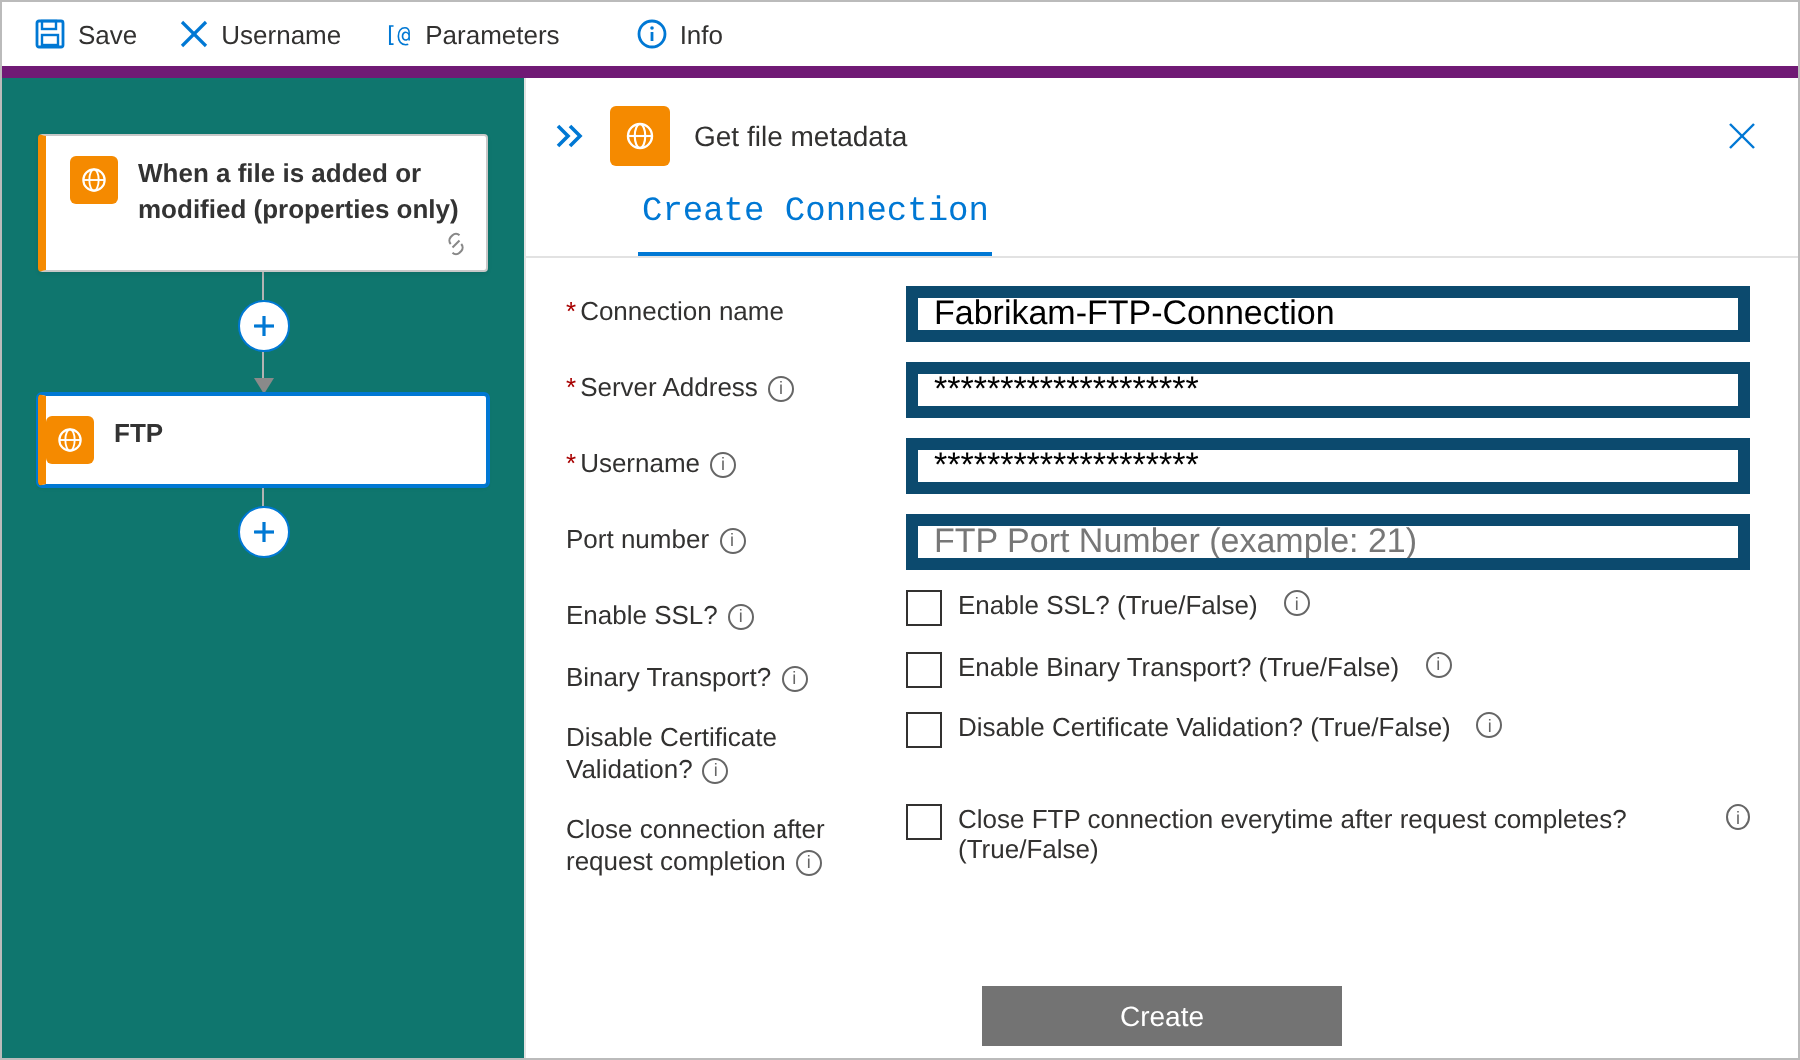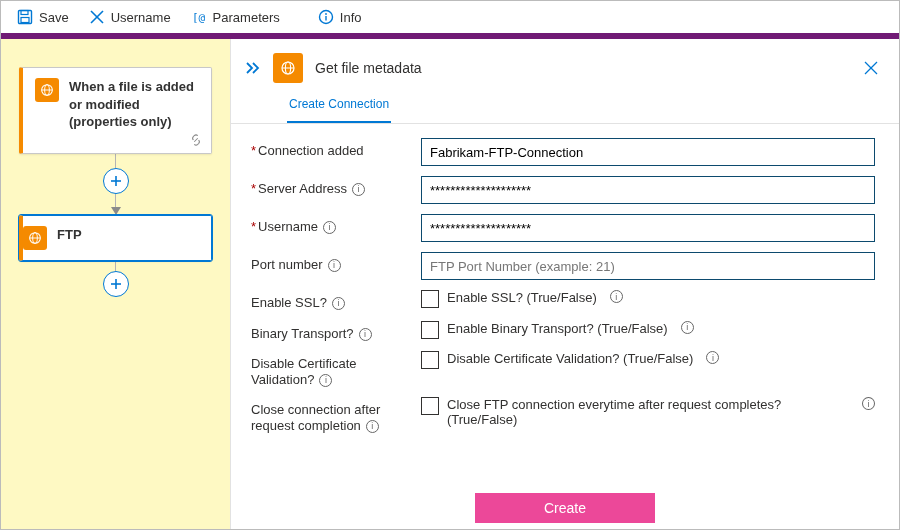--- a/index.html
+++ b/index.html
@@ -8,21 +8,21 @@
 
   
   .toolbar { display:flex; align-items:center; height:38px; border-bottom:6px solid #701a75; padding:0 8px; gap:4px;}
   .tb-btn { display:flex; align-items:center; gap:6px; padding:4px 8px; cursor:pointer; color:#323130; }
   .tb-btn .label { color:#323130; }
   .tb-btn svg, .tb-btn .ico { width:16px; height:16px; display:inline-block; }
   .tb-sep { width:14px; }
 
   
   .main { flex:1; display:flex; min-height:0; }
-  .left-pane { width:230px; border-right:1px solid #e2e2e2; background:#fef9c3; padding:28px 18px; position:relative; }
+  .left-pane { width:262px; border-right:1px solid #e2e2e2; background:#0f766e; padding:28px 18px; position:relative; }
   .right-pane { flex:1; display:flex; flex-direction:column; min-height:0; }
 
   
   .card { background:#fff; border:1px solid #c8c8c8; border-left:4px solid #f58a00; border-radius:2px; padding:10px 12px 22px 12px; position:relative; box-shadow:0 1px 2px rgba(0,0,0,0.08); }
   .card-title { display:flex; align-items:flex-start; gap:10px; }
   .card-title .txt { font-weight:600; line-height:1.35; }
   .card .link-ico { position:absolute; right:8px; bottom:6px; color:#888; }
   .orange-badge { width:24px; height:24px; background:#f58a00; border-radius:3px; display:inline-flex; align-items:center; justify-content:center; flex-shrink:0; }
   .orange-badge svg { stroke:#fff; fill:none; }
   .connector { display:flex; flex-direction:column; align-items:center; }
@@ -35,38 +35,38 @@
 
   
   .panel-head { display:flex; align-items:center; padding:14px 20px 0 14px; }
   .chevrons { color:#0078d4; cursor:pointer; margin-right:10px; }
   .head-badge { width:30px; height:30px; background:#f58a00; border-radius:3px; display:inline-flex; align-items:center; justify-content:center; margin-right:12px; }
   .head-title { font-size:14px; color:#323130; flex:1; }
   .close-x { color:#0078d4; cursor:pointer; }
   .close-x svg { width:16px; height:16px; }
 
   .tab-row { padding:8px 0 0 56px; }
-  .tab { display:inline-block; color:#0078d4; font-size:12px; padding:6px 2px 10px 2px; border-bottom:2px solid #0078d4; cursor:pointer;}
+  .tab { display:inline-block; color:#0078d4; font-size:17px; padding:6px 2px 10px 2px; border-bottom:2px solid #0078d4; cursor:pointer;font-family:Liberation Mono, monospace;}
   .panel-divider { height:1px; background:#e2e2e2; }
 
   
   .form-scroll { flex:1; overflow:auto; padding:14px 24px 14px 20px; }
   .row { display:flex; align-items:flex-start; margin-bottom:10px; }
   .row .lbl { width:170px; padding-top:5px; color:#323130; line-height:1.2; }
   .row .lbl .req { color:#a80000; margin-right:2px; }
   .info-ico { display:inline-flex; width:13px; height:13px; border:1px solid #666; border-radius:50%; align-items:center; justify-content:center; font-size:9px; color:#666; margin-left:5px; vertical-align:middle; font-style:normal; }
   .ctrl { flex:1; }
-  input.txt { width:100%; height:28px; border:1px solid #0c4a6e; padding:0 8px; font-family:inherit; font-size:13px; }
+  input.txt { width:100%; height:28px; border:6px solid #0c4a6e; padding:0 8px; font-family:inherit; font-size:17px; }
   input.txt::placeholder { color:#777; }
   .chk-wrap { display:flex; align-items:flex-start; gap:8px; }
   .chk { width:18px; height:18px; border:1px solid #323130; background:#fff; flex-shrink:0; cursor:pointer;}
   .chk-label { color:#323130; }
 
   .create-bar { display:flex; justify-content:center; padding:4px 0 6px 0; }
-  .create-btn { background:#ec4899; color:#fff; border:none; width:180px; height:30px; font-size:14px; cursor:pointer; }
+  .create-btn { background:#737373; color:#fff; border:none; width:180px; height:30px; font-size:14px; cursor:pointer; }
 
   svg { display:block; }
 </style>
 </head>
 <body>
 
 <div class="app">
 
   <div class="toolbar">
     <div class="tb-btn">
@@ -181,21 +181,21 @@
         </span>
       </div>
       <div class="tab-row">
         <span class="tab">Create Connection</span>
       </div>
       <div class="panel-divider"></div>
 
       <div class="form-scroll">
 
         <div class="row">
-          <div class="lbl"><span class="req">*</span><span>Connection added</span></div>
+          <div class="lbl"><span class="req">*</span><span>Connection name</span></div>
           <div class="ctrl"><input class="txt" value="Fabrikam-FTP-Connection" style=""></div>
         </div>
 
         <div class="row">
           <div class="lbl"><span class="req">*</span><span>Server Address</span><span class="info-ico">i</span></div>
           <div class="ctrl"><input class="txt" value="********************" style=""></div>
         </div>
 
         <div class="row">
           <div class="lbl"><span class="req">*</span><span>Username</span><span class="info-ico">i</span></div>

